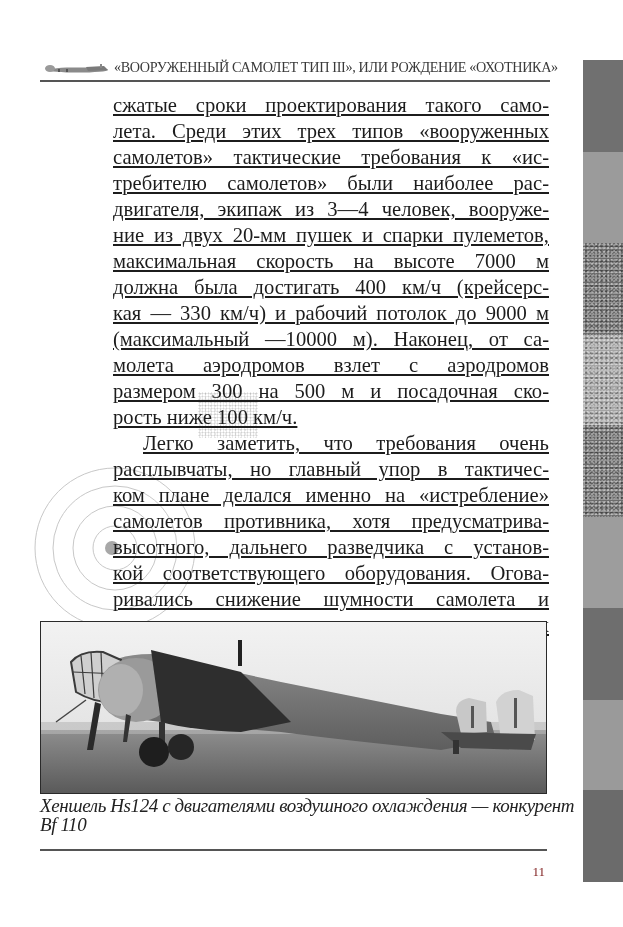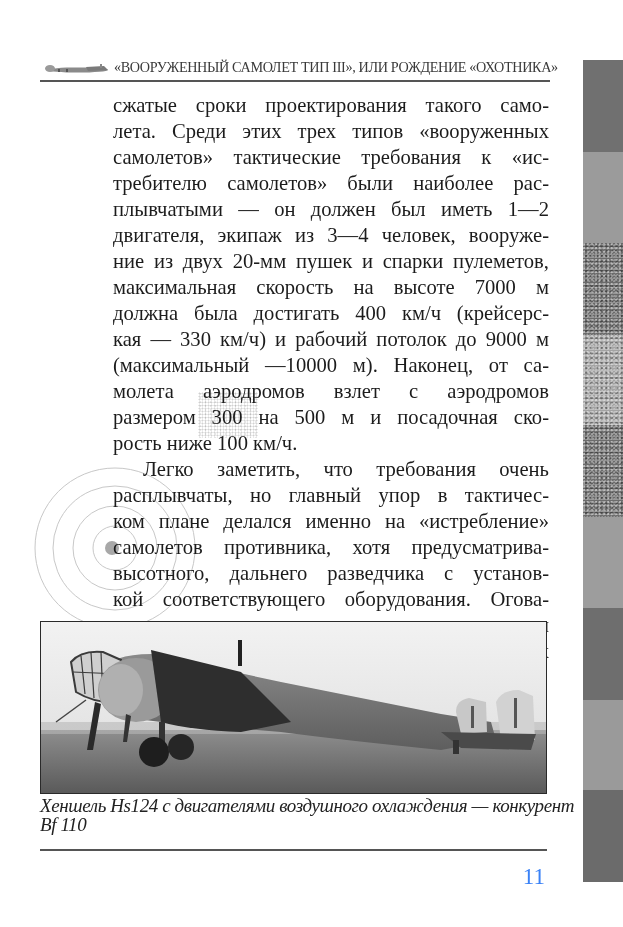--- a/index.html
+++ b/index.html
@@ -44,42 +44,42 @@
       background-size: 3px 3px, 5px 4px;
       opacity: .8;
     }
 
     
     .body-text {
       position: absolute; left: 113px; top: 92px; width: 436px;
       font-family: "Liberation Serif", serif; font-size: 20.6px; line-height: 26px;
       color: #1c1c1c; text-align: justify;
     }
-    .line { display: block; white-space: nowrap; text-align-last: justify; text-align: justify; height: 26px; }
+    .line { display: block; white-space: nowrap; text-align-last: justify; text-align: justify; height: 26px; text-decoration: underline; }
     .line.last { text-align-last: left; }
     .line.indent { padding-left: 30px; }
 
     
     .photo {
       position: absolute; left: 40px; top: 621px; width: 505px; height: 171px;
       border: 1.5px solid #2a2a2a; overflow: hidden; background: #e9e9e9;
     }
     .photo svg { display: block; }
 
     .caption {
       position: absolute; left: 40px; top: 796px; width: 510px;
       font-family: "Liberation Serif", serif; font-style: italic; font-size: 19px; line-height: 19px;
       color: #222; letter-spacing: -0.4px;
     }
     .caption .cline { display: block; white-space: nowrap; }
 
     .bottom-rule { position: absolute; left: 40px; top: 849px; width: 507px; height: 1.5px; background: #555; }
     .page-number {
       position: absolute; right: 78px; top: 864px;
-      font-family: "Liberation Serif", serif; font-size: 23px; color: #3b82f6;
+      font-family: "Liberation Serif", serif; font-size: 13px; color: #7f1d1d;
     }
   </style>
 </head>
 <body>
 
 <div class="page">
 
   <div class="strip">
     <div class="strip-block" style="top:0;height:92px;background-color:#707070"></div>
     <div class="strip-block" style="top:92px;height:91px;background-color:#9b9b9b"></div>
@@ -115,21 +115,20 @@
     <circle cx="92" cy="98" r="7" fill="#a8a8a8"></circle>
   </svg>
   <div class="speck-patch"></div>
 
   <div class="body-text">
     <div>
       <span class="line">сжатые сроки проектирования такого само-</span>
       <span class="line">лета. Среди этих трех типов «вооруженных</span>
       <span class="line">самолетов» тактические требования к «ис-</span>
       <span class="line">требителю самолетов» были наиболее рас-</span>
-      <span class="line">плывчатыми — он должен был иметь 1—2</span>
       <span class="line">двигателя, экипаж из 3—4 человек, вооруже-</span>
       <span class="line">ние из двух 20-мм пушек и спарки пулеметов,</span>
       <span class="line">максимальная скорость на высоте 7000 м</span>
       <span class="line">должна была достигать 400 км/ч (крейсерс-</span>
       <span class="line">кая — 330 км/ч) и рабочий потолок до 9000 м</span>
       <span class="line">(максимальный —10000 м). Наконец, от са-</span>
       <span class="line">молета аэродромов взлет с аэродромов</span>
       <span class="line">размером 300 на 500 м и посадочная ско-</span>
       <span class="line last">рость ниже 100 км/ч.</span>
     </div>

